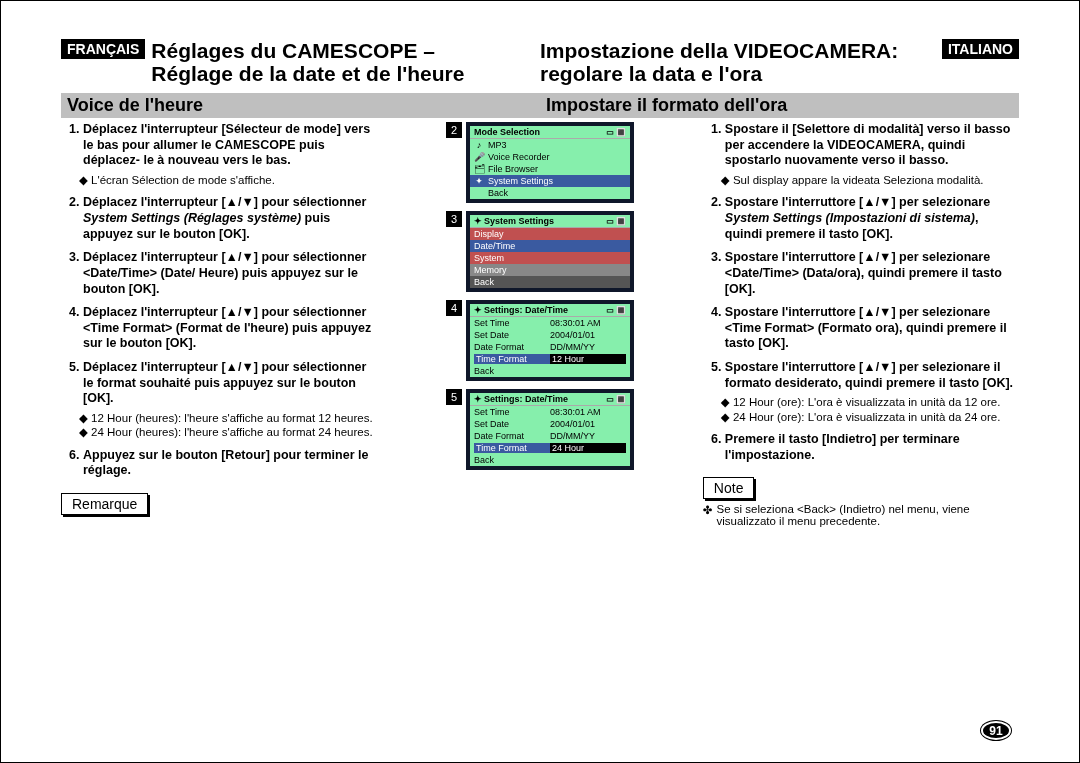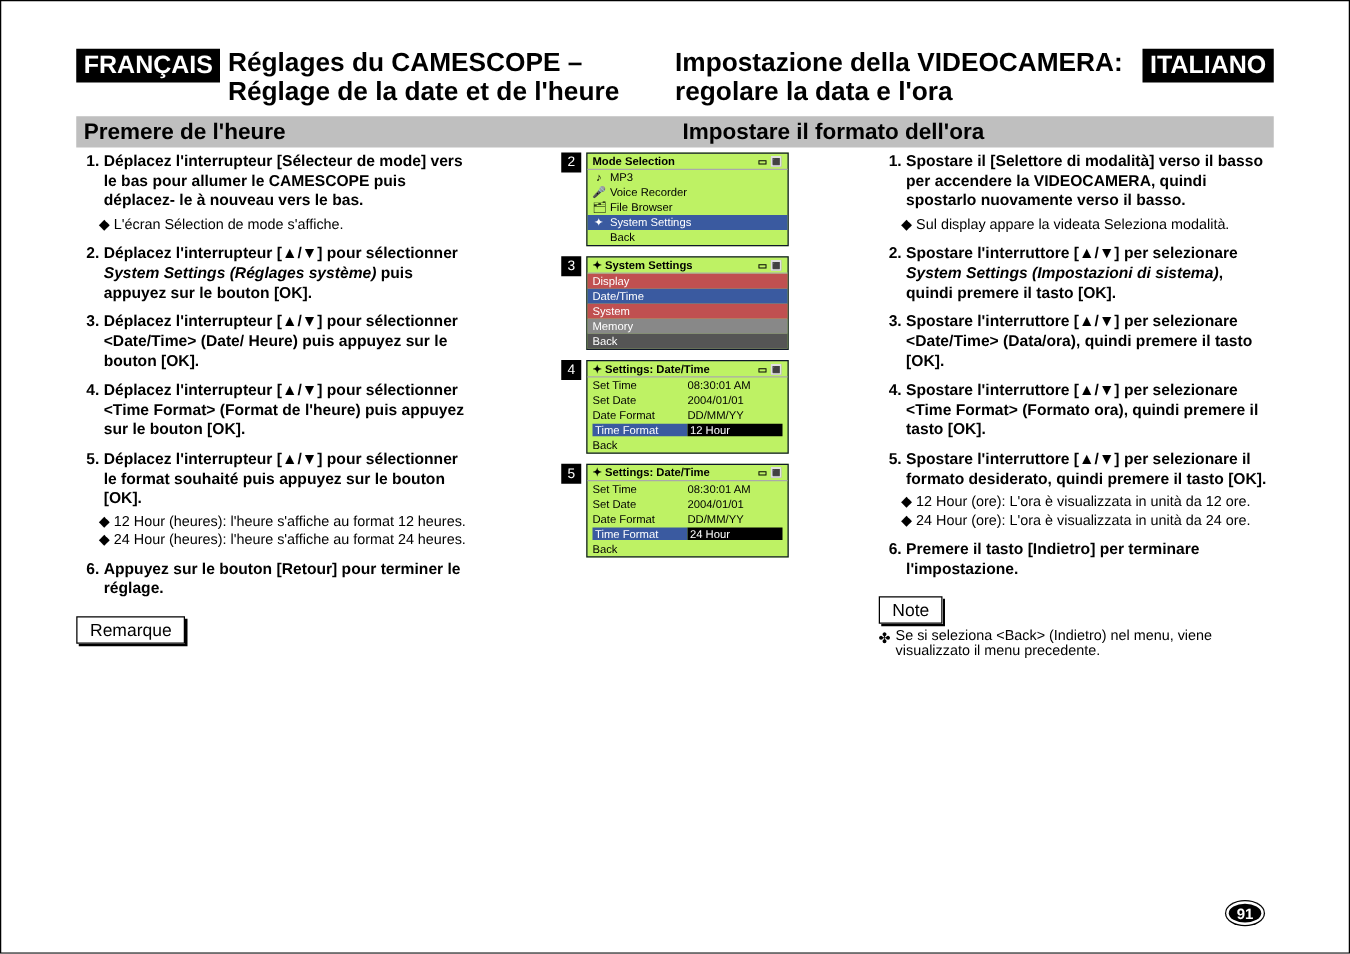--- a/index.html
+++ b/index.html
@@ -20,21 +20,21 @@
   }
   .hcol {
     width: 50%;
   }
   .langtag {
     display: inline-block;
     background: #000;
     color: #fff;
     font-weight: bold;
     padding: 2px 6px;
-    font-size: 20px;
+    font-size: 14px;
   }
   .titleblock {
     display: flex;
     align-items: flex-start;
     gap: 6px;
   }
   .titlemain {
     font-size: 21px;
     font-weight: bold;
     line-height: 1.1;
@@ -115,22 +115,22 @@
     color: #fff;
     width: 16px;
     height: 16px;
     font-size: 11px;
     display: flex;
     align-items: center;
     justify-content: center;
   }
   .screen {
     width: 160px;
-    background: #bef264;
-    border: 1px solid #0f172a;
+    background: #86efac;
+    border: 4px solid #0f172a;
     font-size: 9px;
   }
   .scr-title {
     display: flex;
     justify-content: space-between;
     padding: 1px 4px;
     border-bottom: 1px solid #aaa;
     font-weight: bold;
   }
   .scr-item {
@@ -211,21 +211,21 @@
         <div>
           <div class="titlemain">Impostazione della VIDEOCAMERA:</div>
           <div class="titlemain">regolare la data e l'ora</div>
         </div>
         <span class="langtag">ITALIANO</span>
       </div>
     </div>
   </div>
 
   <div style="display:flex;">
-    <div class="subbar" style="width:50%;">Premere de l'heure</div>
+    <div class="subbar" style="width:50%;">Voice de l'heure</div>
     <div class="subbar" style="width:50%;">Impostare il formato dell'ora</div>
   </div>
 
 
   <div class="columns">
 
     <div class="colL">
       <ol class="steps">
         <li>
           <span>Déplacez l'interrupteur [Sélecteur de mode] vers le bas pour allumer le CAMESCOPE puis déplacez- le à nouveau vers le bas.</span>

